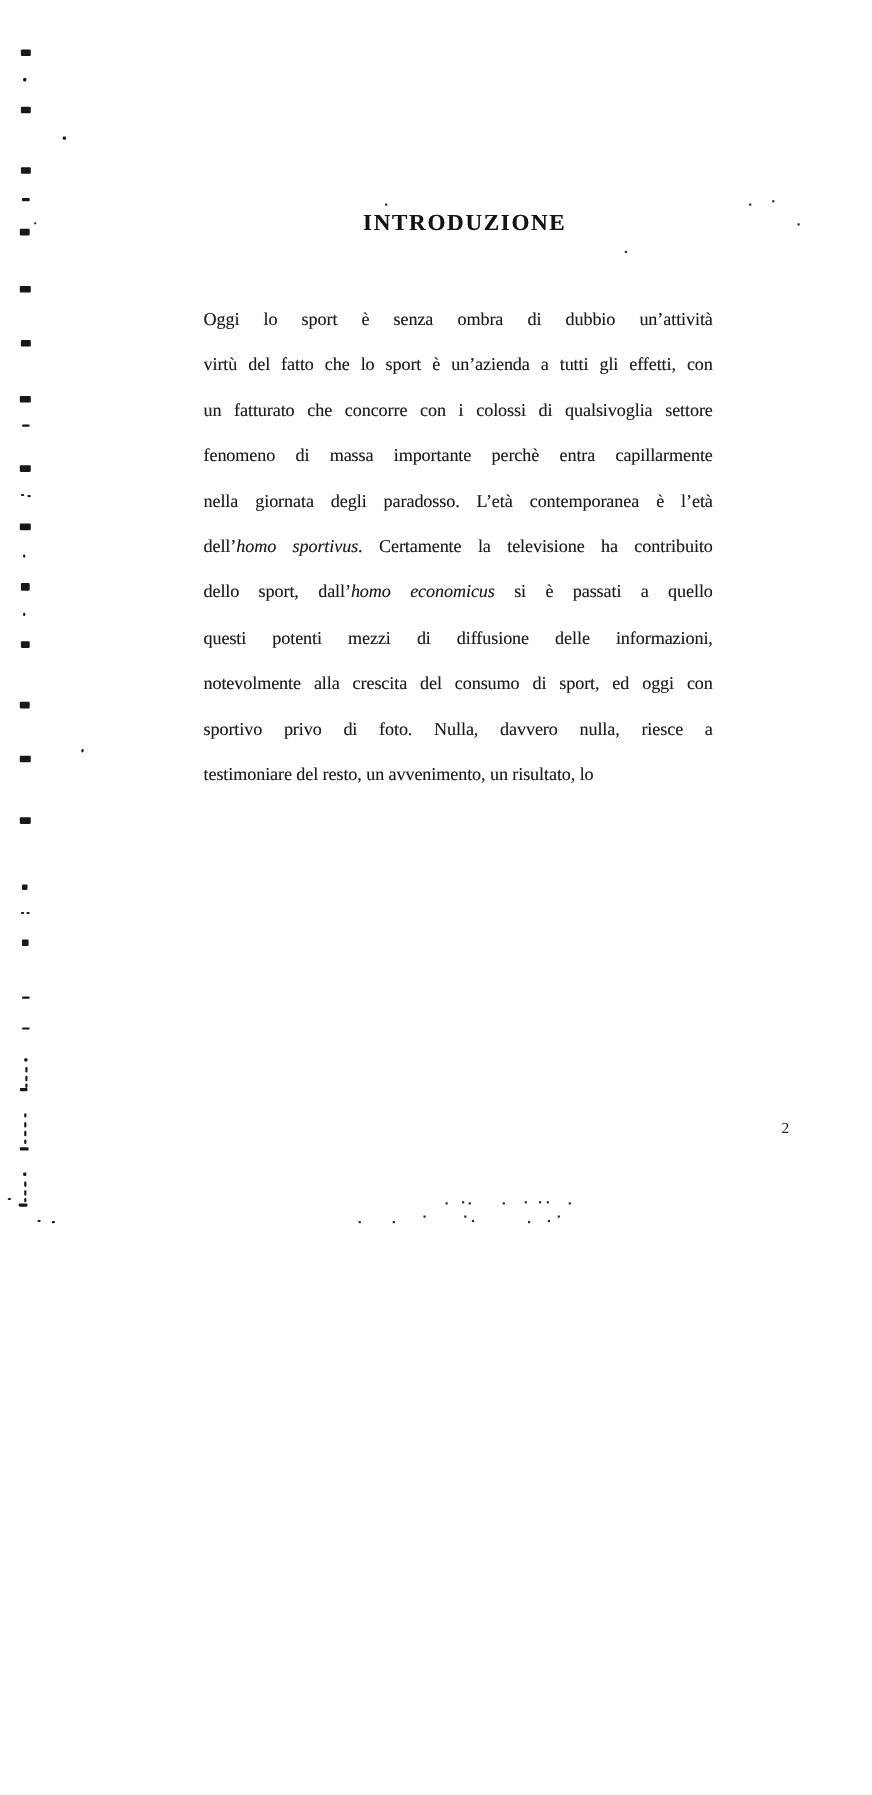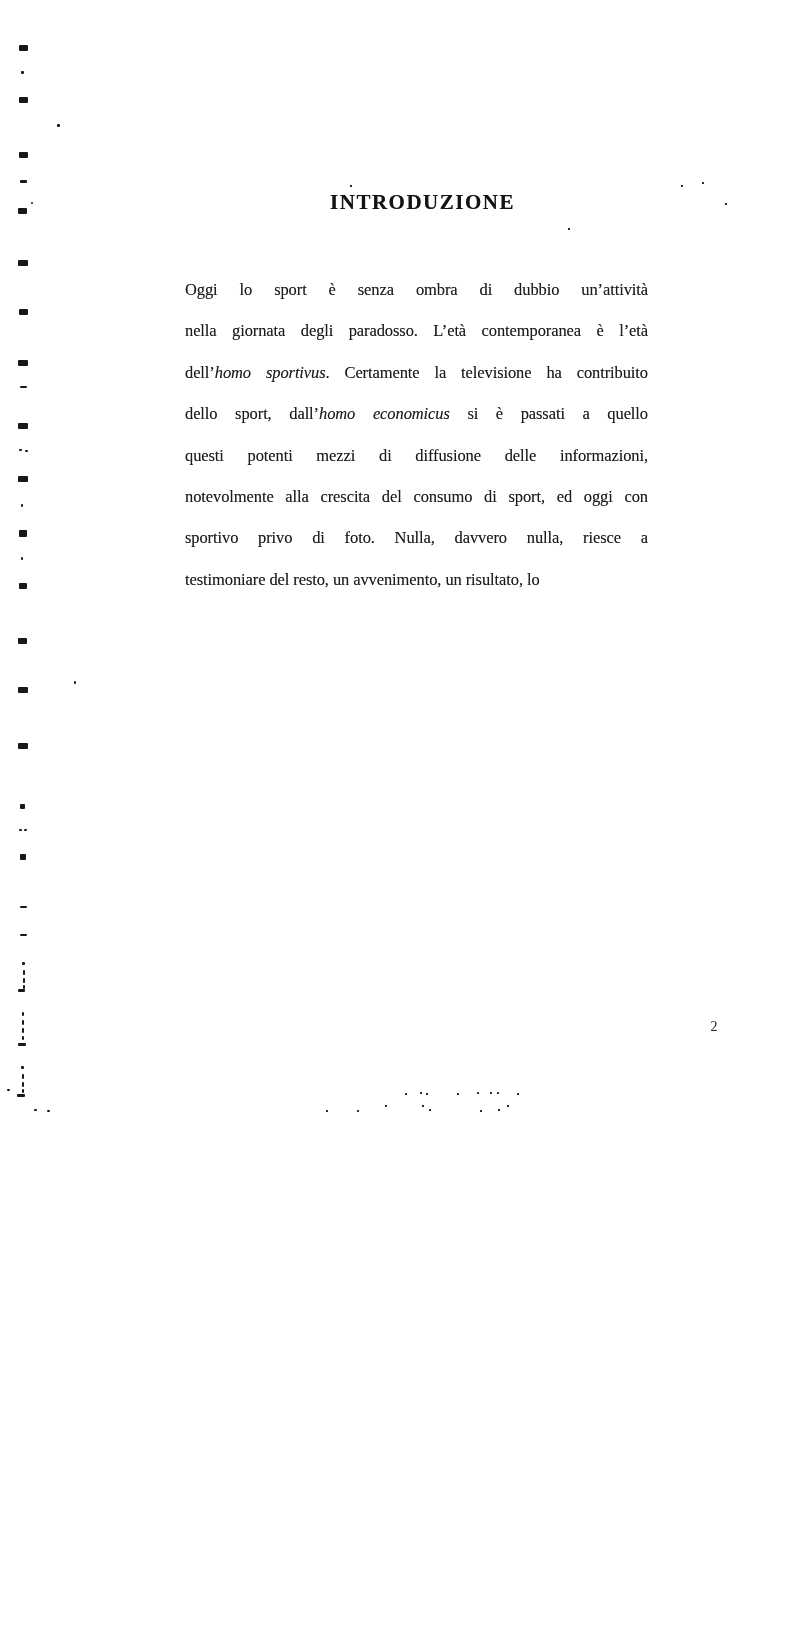--- a/index.html
+++ b/index.html
@@ -74,20 +74,23 @@
     background: #2e2e2e;
   }
 </style>
 </head>
 <body>
 
 <div class="page">
   <h1 class="doc-title">INTRODUZIONE</h1>
   <div class="paragraph">
       <div class="text-line"><span>Oggi lo sport è senza ombra di dubbio un’attività</span></div>
+      <div class="text-line"><span>virtù del fatto che lo sport è un’azienda a tutti gli effetti, con</span></div>
+      <div class="text-line"><span>un fatturato che concorre con i colossi di qualsivoglia settore</span></div>
+      <div class="text-line"><span>fenomeno di massa importante perchè entra capillarmente</span></div>
       <div class="text-line"><span>nella giornata degli paradosso. L’età contemporanea è l’età</span></div>
       <div class="text-line"><span>dell’</span><span class="it">homo sportivus</span><span>. Certamente la televisione ha contribuito</span></div>
       <div class="text-line"><span>dello sport, dall’</span><span class="it">homo economicus</span><span> si è passati a quello</span></div>
       <div class="text-line"><span>questi potenti mezzi di diffusione delle informazioni,</span></div>
       <div class="text-line"><span>notevolmente alla crescita del consumo di sport, ed oggi con</span></div>
       <div class="text-line"><span>sportivo privo di foto. Nulla, davvero nulla, riesce a</span></div>
       <div class="text-line last"><span>testimoniare del resto, un avvenimento, un risultato, lo</span></div>
     </div>
   <div class="page-number">2</div>
   <div id="artifacts">

